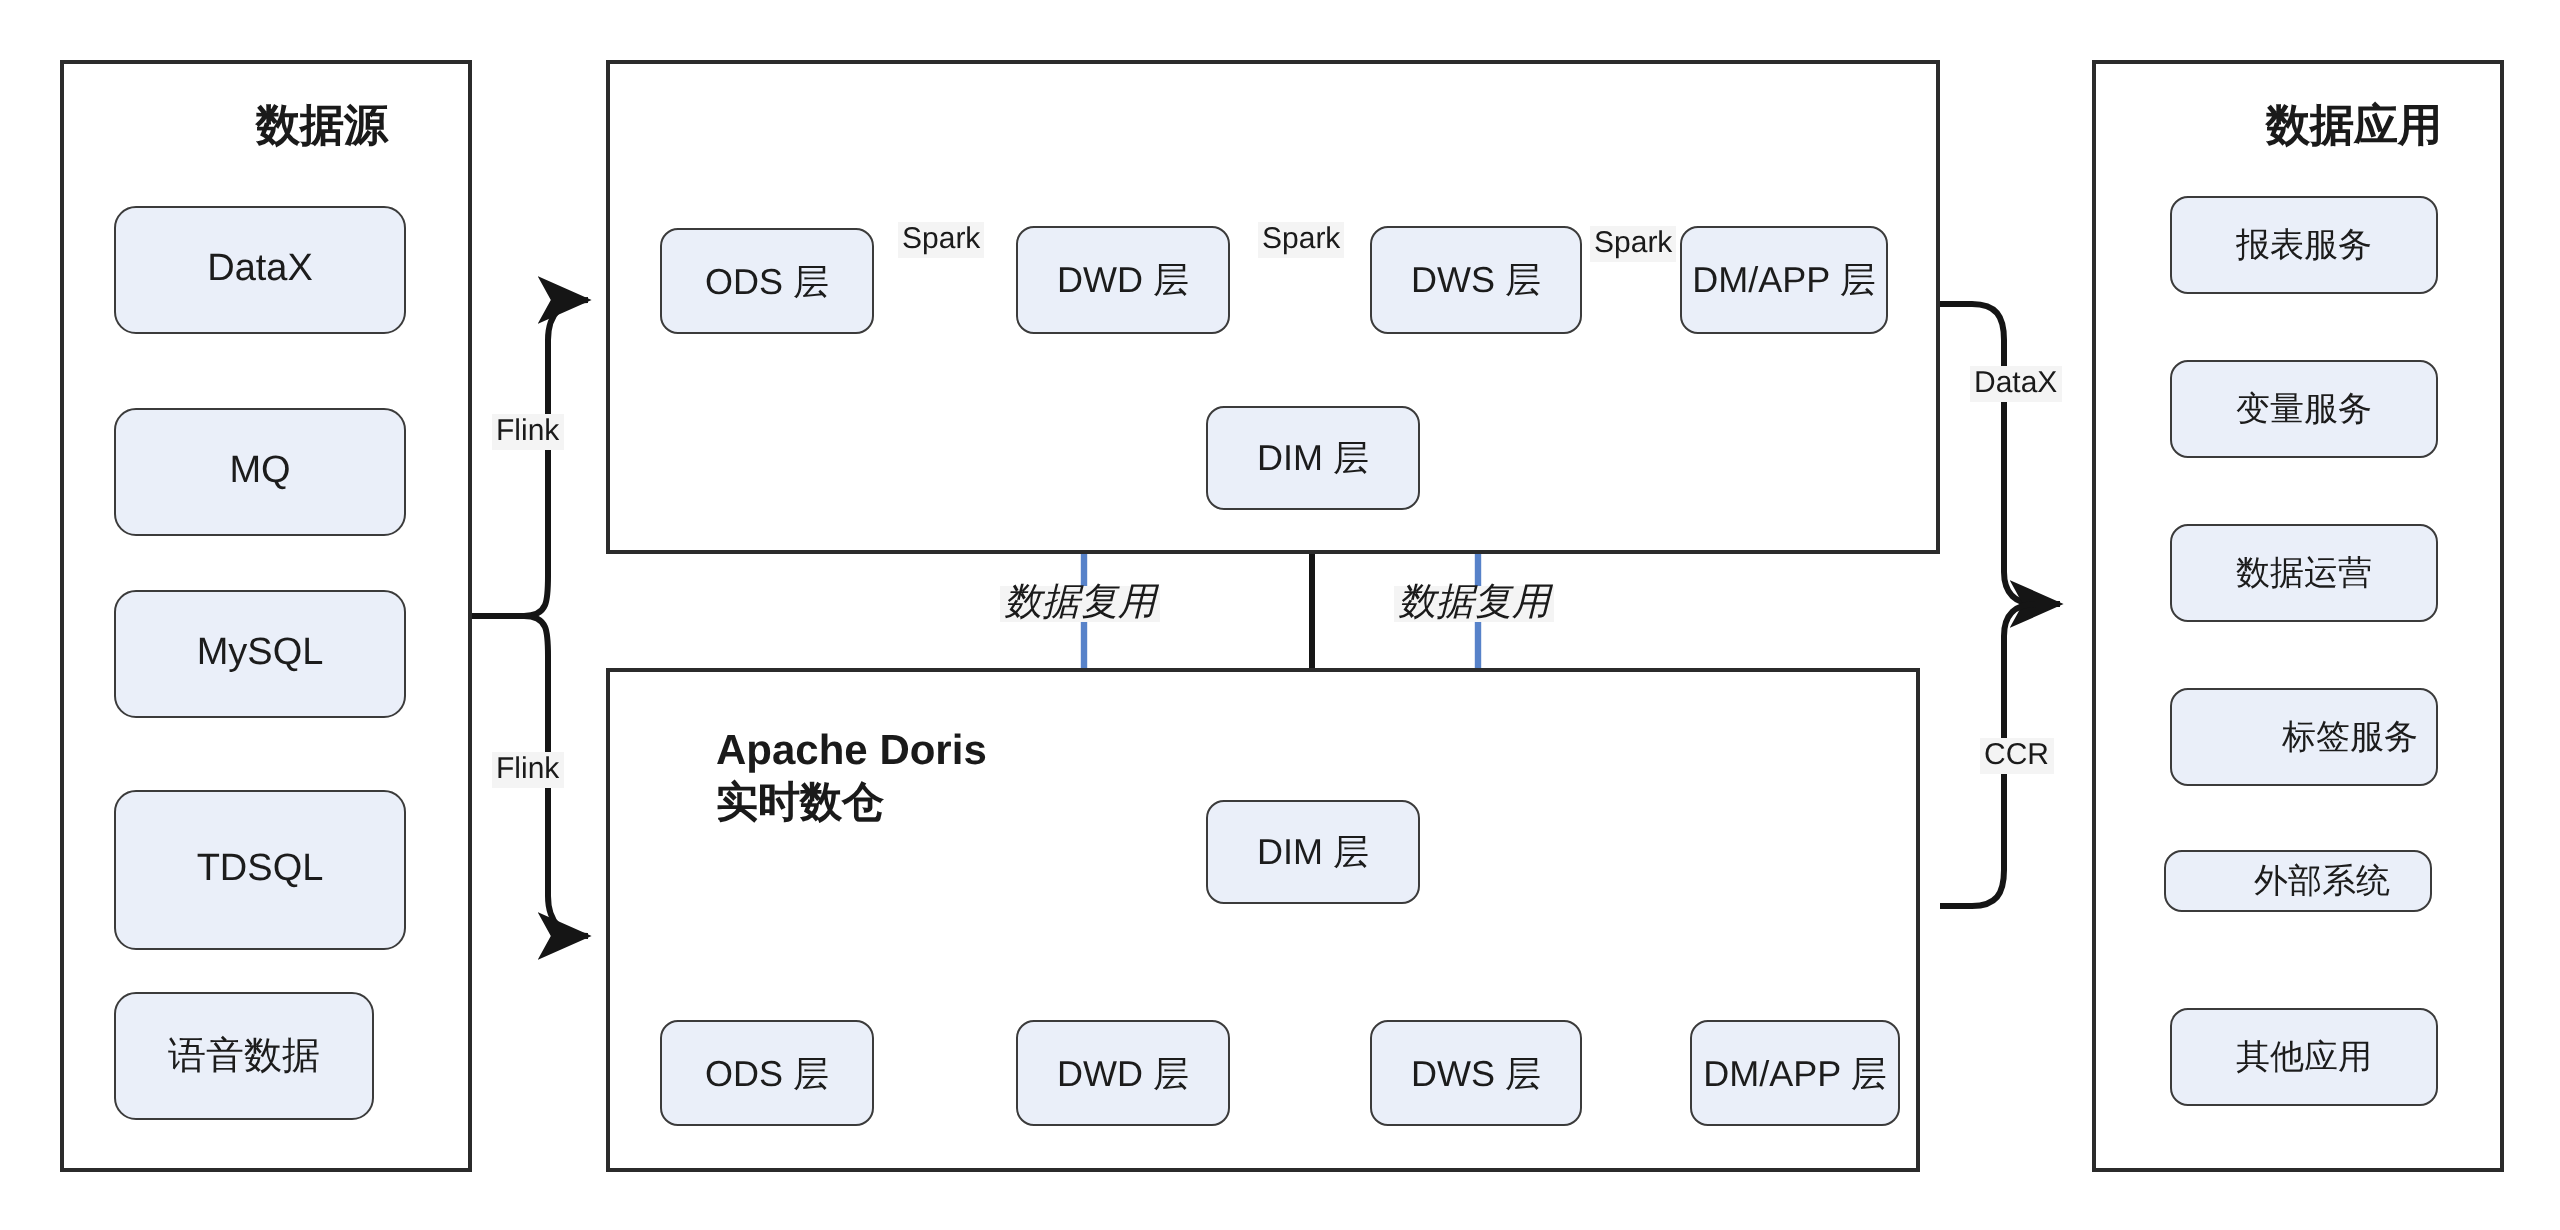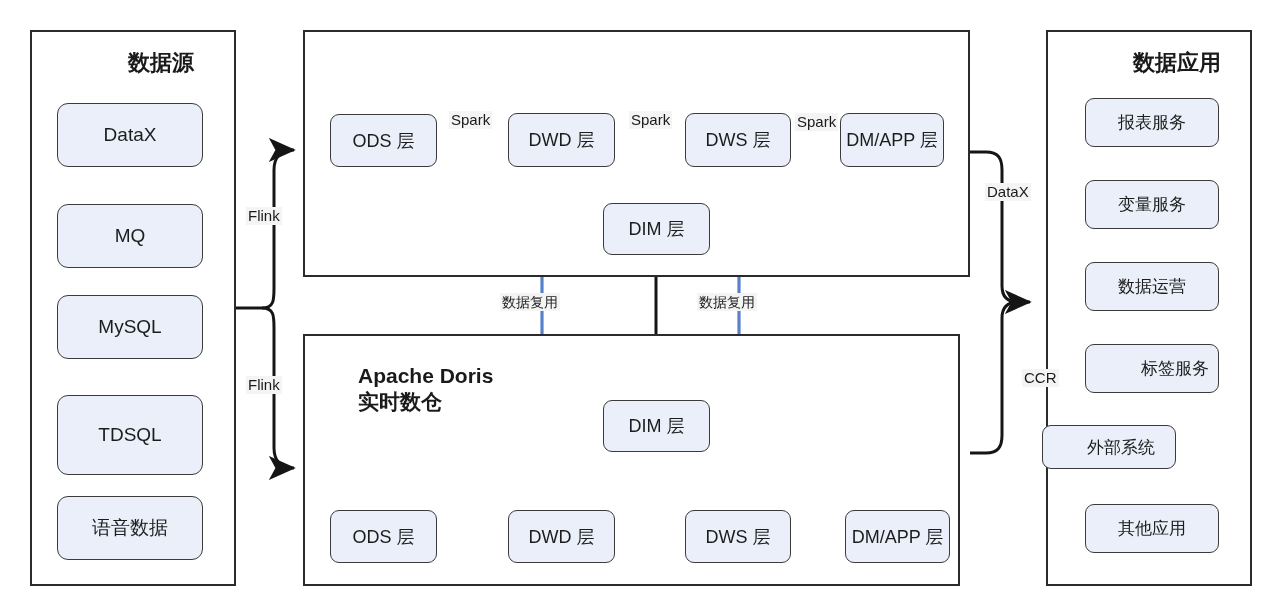--- a/index.html
+++ b/index.html
@@ -45,21 +45,21 @@
   
   .elabel{
     position:absolute;
     background:#f4f4f4;
     color:#1a1a1a;
     font-size:15px;
     padding:0 2px;
     white-space:nowrap;
     line-height:18px;
   }
-  .elabel.cn{font-size:14px;}
+  .elabel.cn{font-size:19px;font-style:italic;}
 </style>
 </head>
 <body>
 
 <div class="stage">
 
   <svg class="wires" viewBox="0 0 1280 615">
     <defs>
       <marker id="ah-black" markerWidth="11" markerHeight="11" refX="8.4" refY="4" orient="auto" markerUnits="strokeWidth">
         <path d="M0,0 L9,4 L0,8 L2.2,4 Z" fill="#151515"></path>
@@ -117,21 +117,21 @@
   </div>
   <div class="node src" style="left:57px;top:204px;width:146px;height:64px;">
     <span>MQ</span>
   </div>
   <div class="node src" style="left:57px;top:295px;width:146px;height:64px;">
     <span>MySQL</span>
   </div>
   <div class="node src" style="left:57px;top:395px;width:146px;height:80px;">
     <span>TDSQL</span>
   </div>
-  <div class="node src" style="left:57px;top:496px;width:146px;height:64px;">
+  <div class="node src" style="left:57px;top:496px;width:130px;height:64px;">
     <span>语音数据</span>
   </div>
 
   <div class="panel" style="left:303px;top:30px;width:667px;height:247px;"></div>
 
   <div class="node" style="left:330px;top:114px;width:107px;height:53px;">
     <span>ODS 层</span>
   </div>
   <div class="node" style="left:508px;top:113px;width:107px;height:54px;">
     <span>DWD 层</span>
@@ -180,27 +180,27 @@
   </div>
   <div class="node app" style="left:1085px;top:98px;width:134px;height:49px;">
     <span>报表服务</span>
   </div>
   <div class="node app" style="left:1085px;top:262px;width:134px;height:49px;">
     <span>数据运营</span>
   </div>
   <div class="node app" style="left:1085px;top:344px;width:134px;height:49px;padding-left:46px;">
     <span>标签服务</span>
   </div>
-  <div class="node app" style="left:1042px;top:425px;width:134px;height:44px;padding-left:24px;">
+  <div class="node app" style="left:1082px;top:425px;width:134px;height:31px;padding-left:24px;">
     <span>外部系统</span>
   </div>
   <div class="node app" style="left:1085px;top:504px;width:134px;height:49px;justify-content:center;">
     <span>其他应用</span>
   </div>
 
   <div class="elabel" style="left:246px;top:207px;">Flink</div>
   <div class="elabel" style="left:246px;top:376px;">Flink</div>
   <div class="elabel" style="left:985px;top:183px;">DataX</div>
-  <div class="elabel" style="left:990px;top:369px;margin-left:32px;">CCR</div>
+  <div class="elabel" style="left:990px;top:369px;">CCR</div>
   <div class="elabel cn" style="left:500px;top:293px;">数据复用</div>
   <div class="elabel cn" style="left:697px;top:293px;">数据复用</div>
 
 </div>
 
 </body></html>

